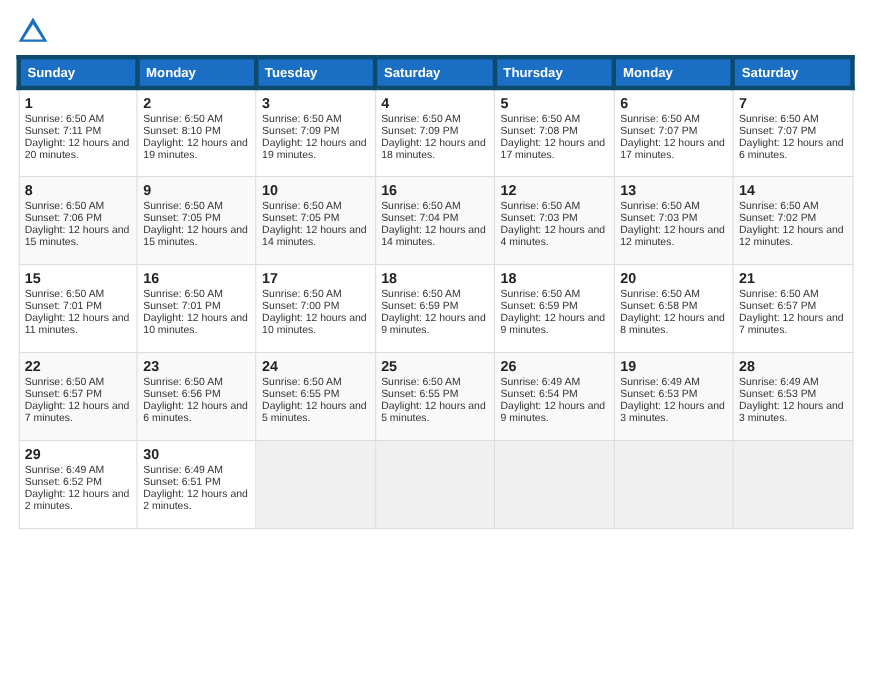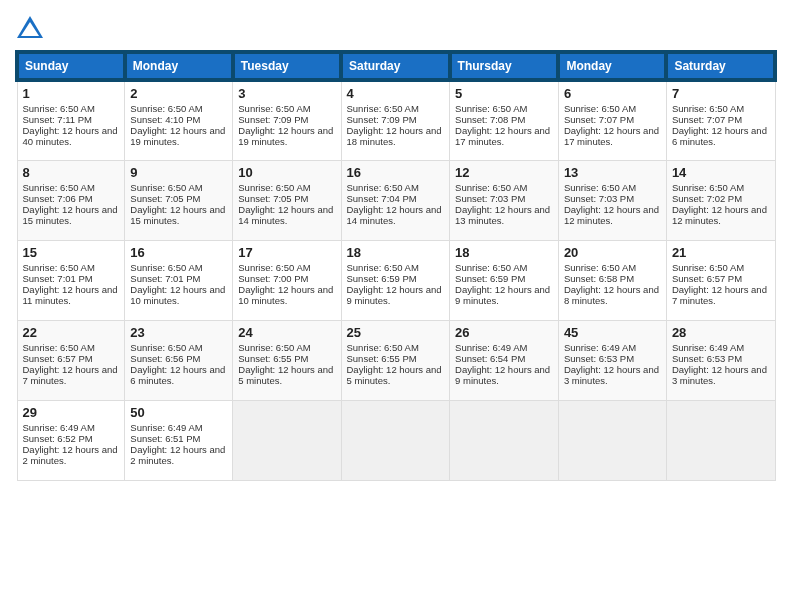--- a/index.html
+++ b/index.html
@@ -123,58 +123,58 @@
           <th>Monday</th>
           <th>Tuesday</th>
           <th>Saturday</th>
           <th>Thursday</th>
           <th>Monday</th>
           <th>Saturday</th>
         </tr>
     </thead>
     <tbody id="calendar-body">
     <tr>
-          <td><span class="day-num">1</span><span>Sunrise: 6:50 AM</span><br><span>Sunset: 7:11 PM</span><br><span>Daylight: 12 hours and 40 minutes.</span></td>
-          <td><span class="day-num">2</span><span>Sunrise: 6:50 AM</span><br><span>Sunset: 4:10 PM</span><br><span>Daylight: 12 hours and 19 minutes.</span></td>
+          <td><span class="day-num">1</span><span>Sunrise: 6:50 AM</span><br><span>Sunset: 7:11 PM</span><br><span>Daylight: 12 hours and 20 minutes.</span></td>
+          <td><span class="day-num">2</span><span>Sunrise: 6:50 AM</span><br><span>Sunset: 8:10 PM</span><br><span>Daylight: 12 hours and 19 minutes.</span></td>
           <td><span class="day-num">3</span><span>Sunrise: 6:50 AM</span><br><span>Sunset: 7:09 PM</span><br><span>Daylight: 12 hours and 19 minutes.</span></td>
           <td><span class="day-num">4</span><span>Sunrise: 6:50 AM</span><br><span>Sunset: 7:09 PM</span><br><span>Daylight: 12 hours and 18 minutes.</span></td>
           <td><span class="day-num">5</span><span>Sunrise: 6:50 AM</span><br><span>Sunset: 7:08 PM</span><br><span>Daylight: 12 hours and 17 minutes.</span></td>
           <td><span class="day-num">6</span><span>Sunrise: 6:50 AM</span><br><span>Sunset: 7:07 PM</span><br><span>Daylight: 12 hours and 17 minutes.</span></td>
           <td><span class="day-num">7</span><span>Sunrise: 6:50 AM</span><br><span>Sunset: 7:07 PM</span><br><span>Daylight: 12 hours and 6 minutes.</span></td>
         </tr>
         <tr>
           <td><span class="day-num">8</span><span>Sunrise: 6:50 AM</span><br><span>Sunset: 7:06 PM</span><br><span>Daylight: 12 hours and 15 minutes.</span></td>
           <td><span class="day-num">9</span><span>Sunrise: 6:50 AM</span><br><span>Sunset: 7:05 PM</span><br><span>Daylight: 12 hours and 15 minutes.</span></td>
           <td><span class="day-num">10</span><span>Sunrise: 6:50 AM</span><br><span>Sunset: 7:05 PM</span><br><span>Daylight: 12 hours and 14 minutes.</span></td>
           <td><span class="day-num">16</span><span>Sunrise: 6:50 AM</span><br><span>Sunset: 7:04 PM</span><br><span>Daylight: 12 hours and 14 minutes.</span></td>
-          <td><span class="day-num">12</span><span>Sunrise: 6:50 AM</span><br><span>Sunset: 7:03 PM</span><br><span>Daylight: 12 hours and 13 minutes.</span></td>
+          <td><span class="day-num">12</span><span>Sunrise: 6:50 AM</span><br><span>Sunset: 7:03 PM</span><br><span>Daylight: 12 hours and 4 minutes.</span></td>
           <td><span class="day-num">13</span><span>Sunrise: 6:50 AM</span><br><span>Sunset: 7:03 PM</span><br><span>Daylight: 12 hours and 12 minutes.</span></td>
           <td><span class="day-num">14</span><span>Sunrise: 6:50 AM</span><br><span>Sunset: 7:02 PM</span><br><span>Daylight: 12 hours and 12 minutes.</span></td>
         </tr>
         <tr>
           <td><span class="day-num">15</span><span>Sunrise: 6:50 AM</span><br><span>Sunset: 7:01 PM</span><br><span>Daylight: 12 hours and 11 minutes.</span></td>
           <td><span class="day-num">16</span><span>Sunrise: 6:50 AM</span><br><span>Sunset: 7:01 PM</span><br><span>Daylight: 12 hours and 10 minutes.</span></td>
           <td><span class="day-num">17</span><span>Sunrise: 6:50 AM</span><br><span>Sunset: 7:00 PM</span><br><span>Daylight: 12 hours and 10 minutes.</span></td>
           <td><span class="day-num">18</span><span>Sunrise: 6:50 AM</span><br><span>Sunset: 6:59 PM</span><br><span>Daylight: 12 hours and 9 minutes.</span></td>
           <td><span class="day-num">18</span><span>Sunrise: 6:50 AM</span><br><span>Sunset: 6:59 PM</span><br><span>Daylight: 12 hours and 9 minutes.</span></td>
           <td><span class="day-num">20</span><span>Sunrise: 6:50 AM</span><br><span>Sunset: 6:58 PM</span><br><span>Daylight: 12 hours and 8 minutes.</span></td>
           <td><span class="day-num">21</span><span>Sunrise: 6:50 AM</span><br><span>Sunset: 6:57 PM</span><br><span>Daylight: 12 hours and 7 minutes.</span></td>
         </tr>
         <tr>
           <td><span class="day-num">22</span><span>Sunrise: 6:50 AM</span><br><span>Sunset: 6:57 PM</span><br><span>Daylight: 12 hours and 7 minutes.</span></td>
           <td><span class="day-num">23</span><span>Sunrise: 6:50 AM</span><br><span>Sunset: 6:56 PM</span><br><span>Daylight: 12 hours and 6 minutes.</span></td>
           <td><span class="day-num">24</span><span>Sunrise: 6:50 AM</span><br><span>Sunset: 6:55 PM</span><br><span>Daylight: 12 hours and 5 minutes.</span></td>
           <td><span class="day-num">25</span><span>Sunrise: 6:50 AM</span><br><span>Sunset: 6:55 PM</span><br><span>Daylight: 12 hours and 5 minutes.</span></td>
           <td><span class="day-num">26</span><span>Sunrise: 6:49 AM</span><br><span>Sunset: 6:54 PM</span><br><span>Daylight: 12 hours and 9 minutes.</span></td>
-          <td><span class="day-num">45</span><span>Sunrise: 6:49 AM</span><br><span>Sunset: 6:53 PM</span><br><span>Daylight: 12 hours and 3 minutes.</span></td>
+          <td><span class="day-num">19</span><span>Sunrise: 6:49 AM</span><br><span>Sunset: 6:53 PM</span><br><span>Daylight: 12 hours and 3 minutes.</span></td>
           <td><span class="day-num">28</span><span>Sunrise: 6:49 AM</span><br><span>Sunset: 6:53 PM</span><br><span>Daylight: 12 hours and 3 minutes.</span></td>
         </tr>
         <tr>
           <td><span class="day-num">29</span><span>Sunrise: 6:49 AM</span><br><span>Sunset: 6:52 PM</span><br><span>Daylight: 12 hours and 2 minutes.</span></td>
-          <td><span class="day-num">50</span><span>Sunrise: 6:49 AM</span><br><span>Sunset: 6:51 PM</span><br><span>Daylight: 12 hours and 2 minutes.</span></td>
+          <td><span class="day-num">30</span><span>Sunrise: 6:49 AM</span><br><span>Sunset: 6:51 PM</span><br><span>Daylight: 12 hours and 2 minutes.</span></td>
           <td class="empty-cell"></td>
           <td class="empty-cell"></td>
           <td class="empty-cell"></td>
           <td class="empty-cell"></td>
           <td class="empty-cell"></td>
         </tr>
       </tbody>
   </table>
 </div>
 

